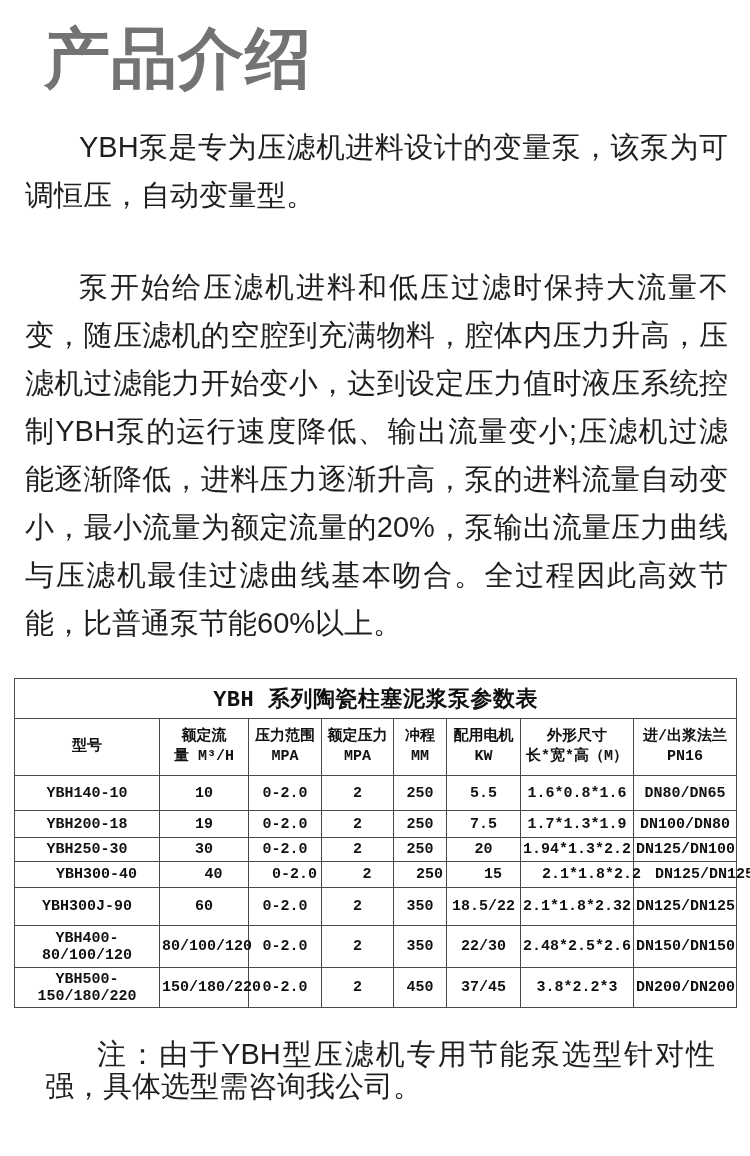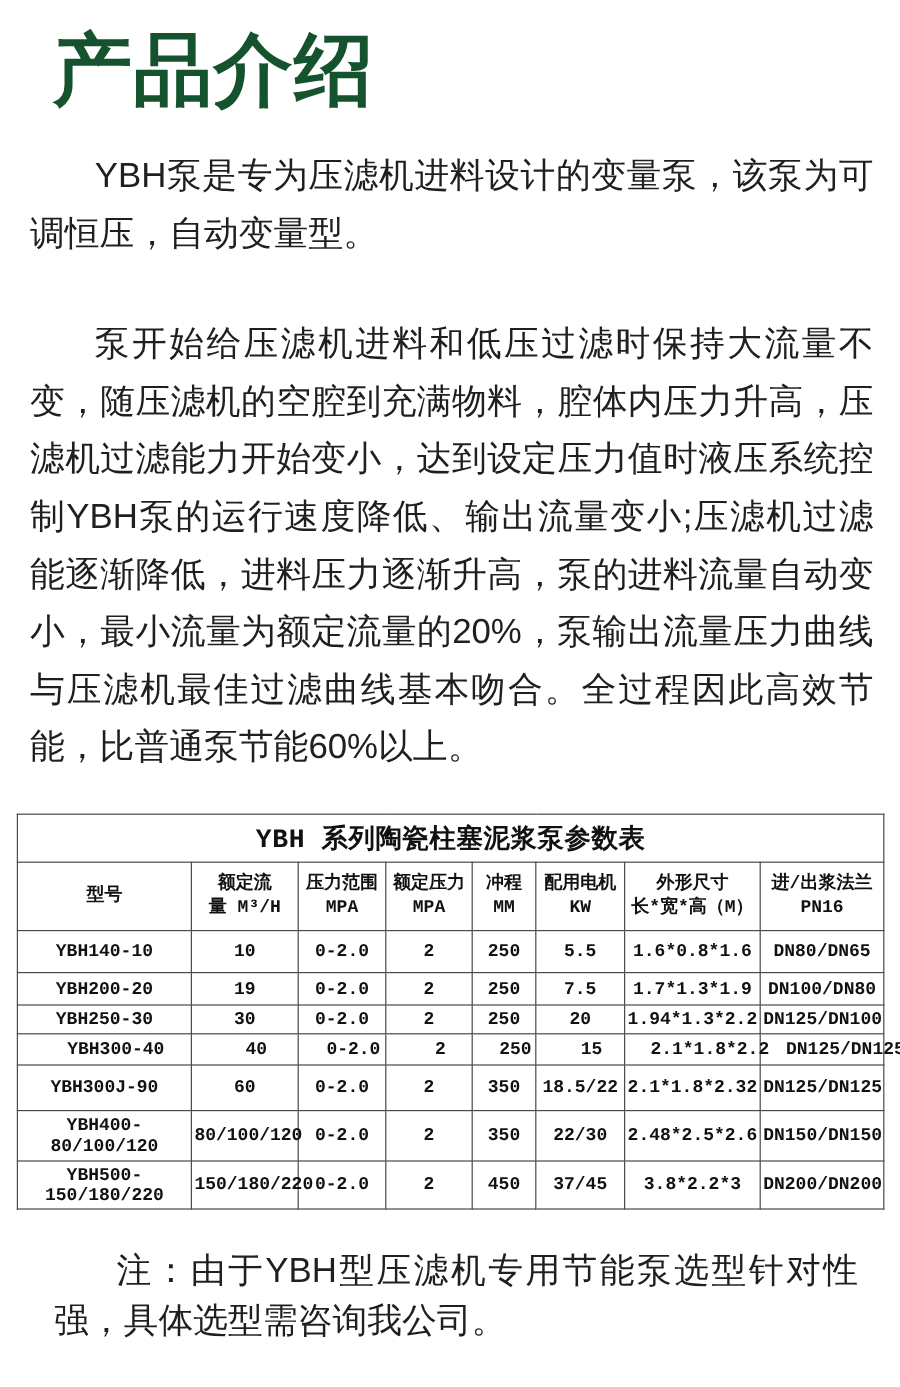--- a/index.html
+++ b/index.html
@@ -11,21 +11,21 @@
     color: #1c1c1c;
   }
   .page { width: 750px; height: 1156px; background: #ffffff; }
 
   .page-title {
     margin: 18px 0 6px 44px;
     font-size: 66px;
     line-height: 80px;
     font-weight: 900;
     letter-spacing: 1px;
-    color: #14532d;
+    color: #737373;
   }
 
   .body-para {
     margin: 25px 22px 0 25px;
     font-size: 29px;
     line-height: 48px;
     text-indent: 54px;
     text-align: justify;
     color: #1f1f1f;
   }
@@ -62,21 +62,21 @@
   .spec-table tbody tr:nth-child(2) td { height: 27px; }
   .spec-table tbody tr:nth-child(3) td { height: 24px; margin-left: 45px; }
   .spec-table tbody tr:nth-child(4) td { height: 26px; padding-left: 21px; }
   .spec-table tbody tr:nth-child(5) td { height: 38px; }
   .spec-table tbody tr:nth-child(6) td { height: 42px; }
   .spec-table tbody tr:nth-child(7) td { height: 40px; }
 
   .note-para {
     margin: 30px 35px 0 45px;
     font-size: 29px;
-    line-height: 42px;
+    line-height: 32px;
     text-indent: 52px;
     text-align: justify;
     color: #1f1f1f;
   }
 </style>
 </head>
 <body>
 
 <div class="page">
 
@@ -141,21 +141,21 @@
           <td>YBH140-10</td>
           <td>10</td>
           <td>0-2.0</td>
           <td>2</td>
           <td>250</td>
           <td>5.5</td>
           <td>1.6*0.8*1.6</td>
           <td>DN80/DN65</td>
         </tr>
         <tr>
-          <td>YBH200-20</td>
+          <td>YBH200-18</td>
           <td>19</td>
           <td>0-2.0</td>
           <td>2</td>
           <td>250</td>
           <td>7.5</td>
           <td>1.7*1.3*1.9</td>
           <td>DN100/DN80</td>
         </tr>
         <tr>
           <td>YBH250-30</td>

